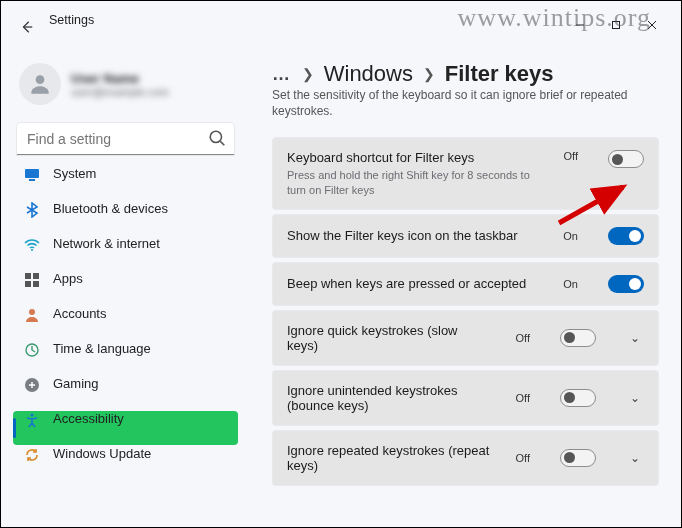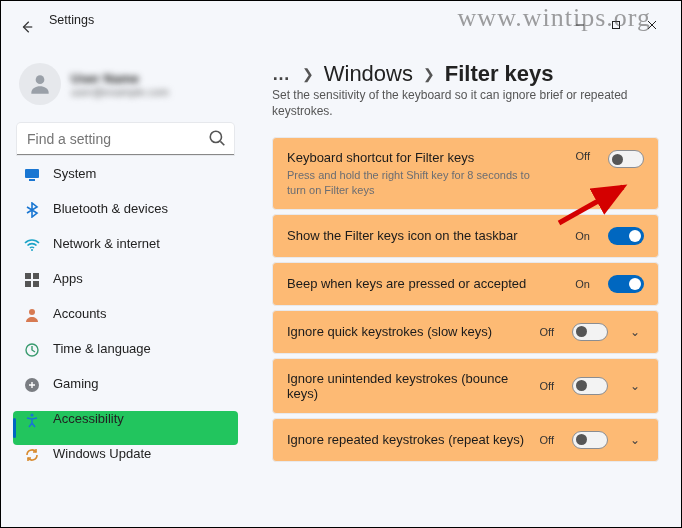--- a/index.html
+++ b/index.html
@@ -28,21 +28,21 @@
   .nav-icon { width: 18px; height: 18px; display:flex; align-items:center; justify-content:center; }
   .nav-icon svg { width:16px; height:16px; }
   .main { flex: 1; padding: 8px 22px 10px 26px; overflow-y: auto; }
   .crumb { display:flex; align-items:center; gap:10px; font-size: 22px; color:#222; margin-top: 4px; }
   .crumb .ell { font-size:18px; letter-spacing:2px; color:#444; font-weight:600; }
   .crumb .chev { font-size:14px; color:#555; }
   .crumb .lvl1 { font-weight:500; }
   .crumb .lvl2 { font-weight:600; }
   .desc { font-size: 12px; color:#555; margin-top:0; line-height:1.35; max-width: 380px; }
   .cards { margin-top: 18px; display:flex; flex-direction:column; gap:4px; }
-  .card { background:#fdba74; border:1px solid #e8e9ec; border-radius:4px; padding: 12px 14px; display:flex; align-items:center; gap:12px; }
+  .card { background:#e5e5e5; border:1px solid #e8e9ec; border-radius:4px; padding: 12px 14px; display:flex; align-items:center; gap:24px; }
   .card.tall { align-items:flex-start; }
   .card-text { flex:1; }
   .card-title { font-size: 13px; color:#1b1b1b; }
   .card-sub { font-size: 11px; color:#6b6d72; margin-top:3px; line-height:1.3; max-width: 260px; }
   .state-label { font-size:11px; color:#333; margin-right:6px; }
   .toggle { width:36px; height:18px; border-radius:10px; position:relative; display:inline-block; vertical-align:middle; }
   .toggle.off { background:#f3f3f3; border:1px solid #8b8d91; }
   .toggle.off::after { content:""; position:absolute; left:3px; top:2.5px; width:11px; height:11px; border-radius:50%; background:#565656; }
   .toggle.on { background:#0067c0; }
   .toggle.on::after { content:""; position:absolute; right:3px; top:3px; width:12px; height:12px; border-radius:50%; background:#fff; }

